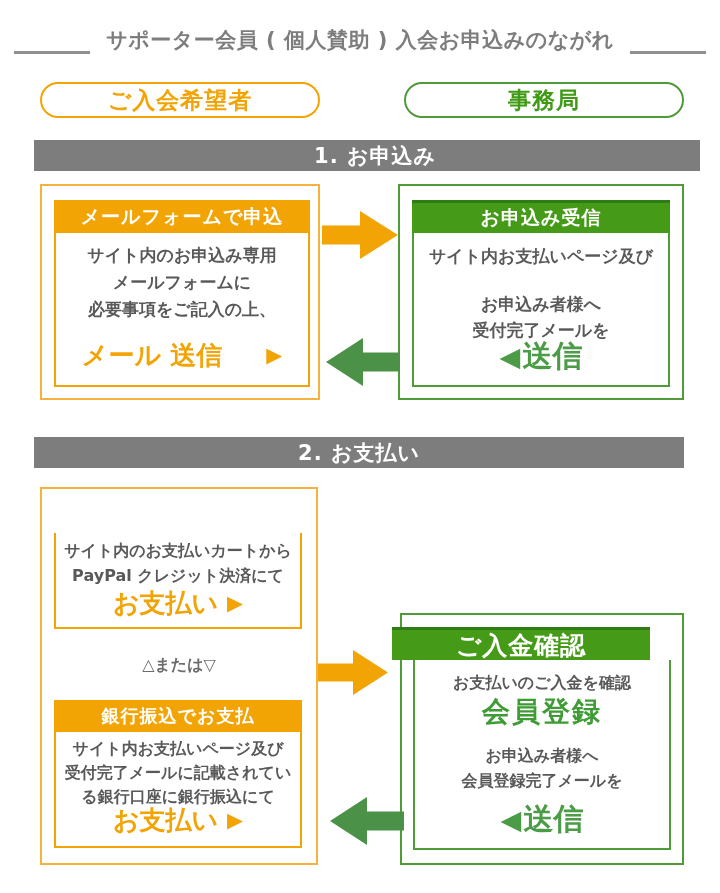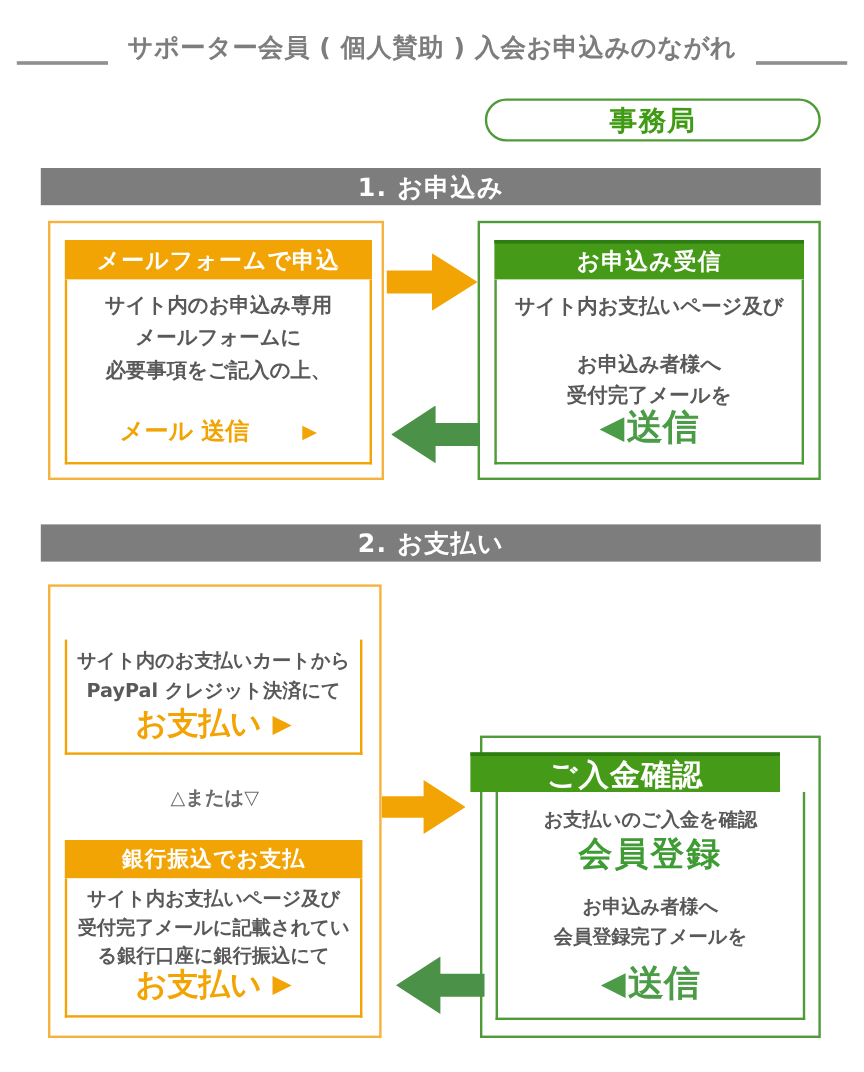--- a/index.html
+++ b/index.html
@@ -20,21 +20,21 @@
     border:2px solid; border-radius:18px; background:#fff;
     display:flex; align-items:center; justify-content:center;
     font-size:23px; letter-spacing:1px; }
   .pill.applicant { left:40px;  width:280px; border-color:#F2A405; color:#F2A405; }
   .pill.office    { left:404px; width:280px; border-color:#4F9B38; color:#3F9A14; }
 
   
   .band { position:absolute; left:34px; width:650px; height:31px; background:#7D7D7D;
     color:#ffffff; font-size:21px; display:flex; align-items:center; justify-content:center;
     letter-spacing:1px; }
-  #band-1 { top:140px; }
+  #band-1 { top:140px;padding-left:16px; }
   #band-2 { top:437px; }
 
   
   .box { position:absolute; box-sizing:border-box; background:#fff; border:2px solid; }
   .box.orange { border-color:#F5B23E; }
   .box.green  { border-color:#4F9B38; }
   #s1-applicant-box { left:40px;  top:184px; width:280px; height:216px; }
   #s1-office-box    { left:398px; top:184px; width:286px; height:216px; }
   #s2-applicant-box { left:40px;  top:487px; width:278px; height:378px; }
   #s2-office-box    { left:400px; top:613px; width:284px; height:252px; }
@@ -52,21 +52,21 @@
 
   .body-line { color:#595959; text-align:center; white-space:nowrap; }
 
   
   #s1a-header { left:54px; top:200px; width:256px; height:33px; font-size:19px; }
   #s1a-body   { left:54px; top:233px; width:256px; height:154px; }
   #s1a-body .body-line { font-size:17px; line-height:27px; }
   #s1a-body .lines { margin-top:9px; }
   .action-line { position:absolute; left:0; right:0; display:flex;
     align-items:center; justify-content:center; gap:9px; color:#F2A405; }
-  #s1a-action { bottom:12px; font-size:20px;gap:44px; }
+  #s1a-action { bottom:12px; font-size:26px;gap:44px; }
   .tri-right, .tri-left { font-size:0.8em; line-height:1; }
 
   
   #s1o-header { left:412px; top:200px; width:258px; height:33px; font-size:19px; }
   #s1o-body   { left:412px; top:233px; width:258px; height:154px; }
   #s1o-body .body-line { font-size:17px; line-height:26px; }
   #s1o-note   { margin-top:10px; }
   #s1o-lines  { margin-top:22px; }
   .green-action { position:absolute; left:0; right:0; display:flex;
     align-items:center; justify-content:center; gap:2px; color:#4B9B47; }
@@ -114,20 +114,23 @@
 <body>
 
 <div class="canvas">
 
   <div class="title-row">
     <div class="title-line"></div>
     <div class="title-text">サポーター会員 ( 個人賛助 ) 入会お申込みのながれ</div>
     <div class="title-line"></div>
   </div>
 
+  <div class="pill applicant">
+    <span>ご入会希望者</span>
+  </div>
   <div class="pill office">
     <span>事務局</span>
   </div>
 
   <div class="band" id="band-1">
     <span>1. お申込み</span>
   </div>
 
   <div class="box orange" id="s1-applicant-box"></div>
   <div class="panel-header orange" id="s1a-header">

